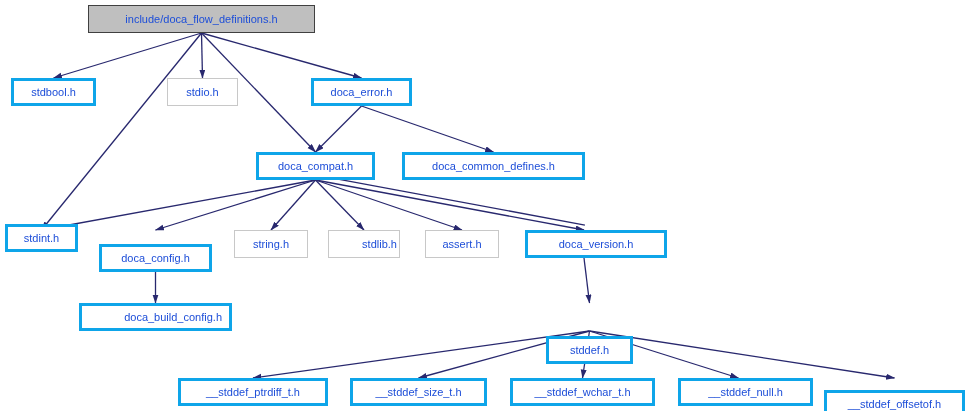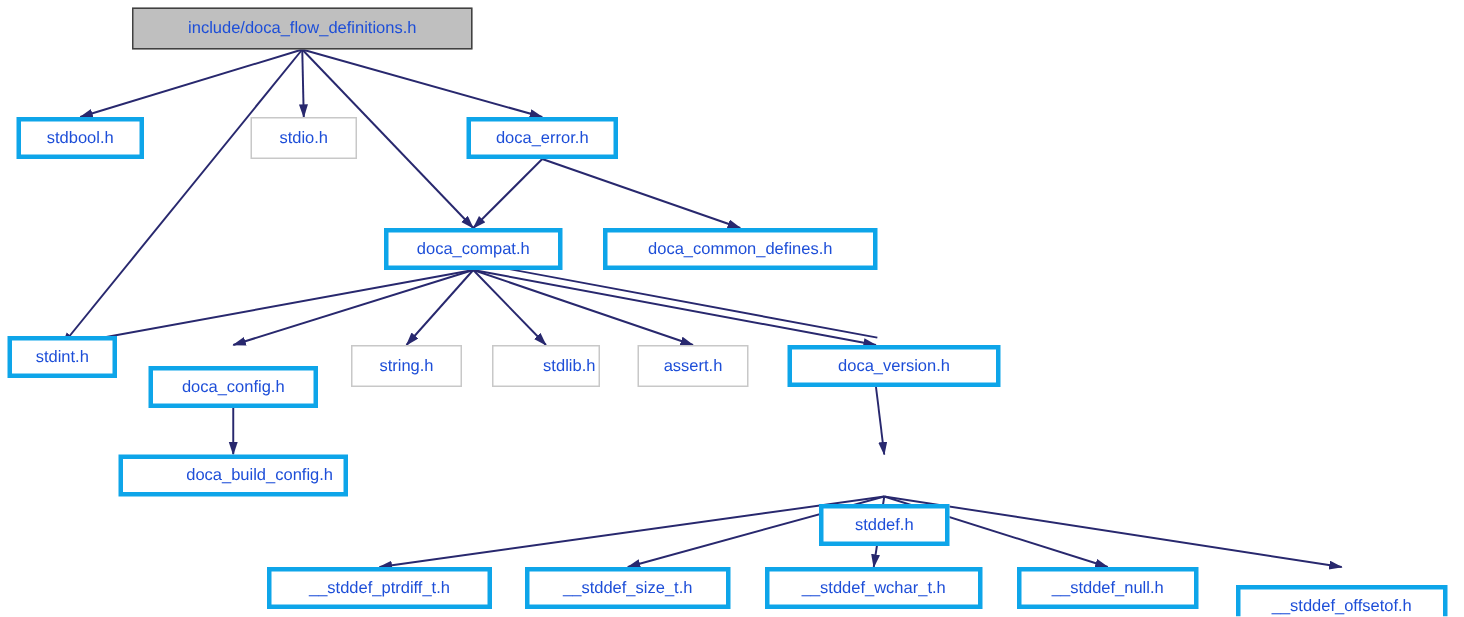--- a/index.html
+++ b/index.html
@@ -125,19 +125,19 @@
     </div>
     <div class="gnode dark" style="left: 178px; top: 378px; width: 150px;">
       <span class="lbl">__stddef_ptrdiff_t.h</span>
     </div>
     <div class="gnode dark" style="left: 350px; top: 378px; width: 137px;">
       <span class="lbl">__stddef_size_t.h</span>
     </div>
     <div class="gnode dark" style="left: 510px; top: 378px; width: 145px;">
       <span class="lbl">__stddef_wchar_t.h</span>
     </div>
-    <div class="gnode dark" style="left: 678px; top: 378px; width: 121px;">
+    <div class="gnode dark" style="left: 678px; top: 378px; width: 135px;">
       <span class="lbl">__stddef_null.h</span>
     </div>
     <div class="gnode dark" style="left: 824px; top: 390px; width: 141px;">
       <span class="lbl">__stddef_offsetof.h</span>
     </div>
   </div>
 
 </body></html>

